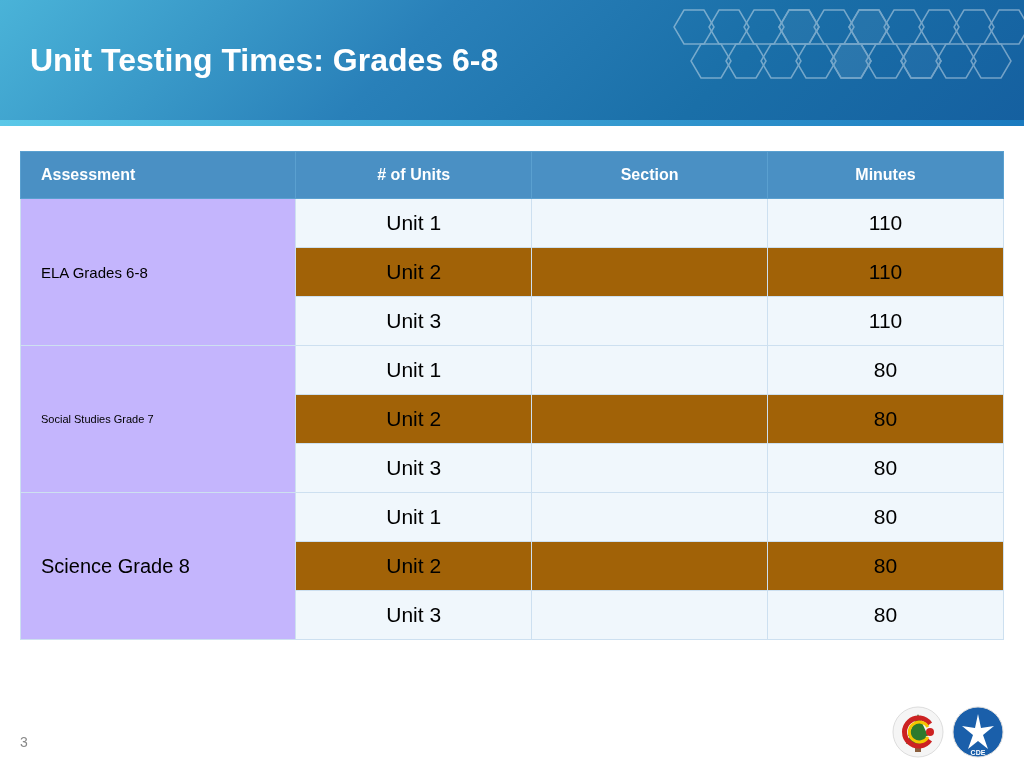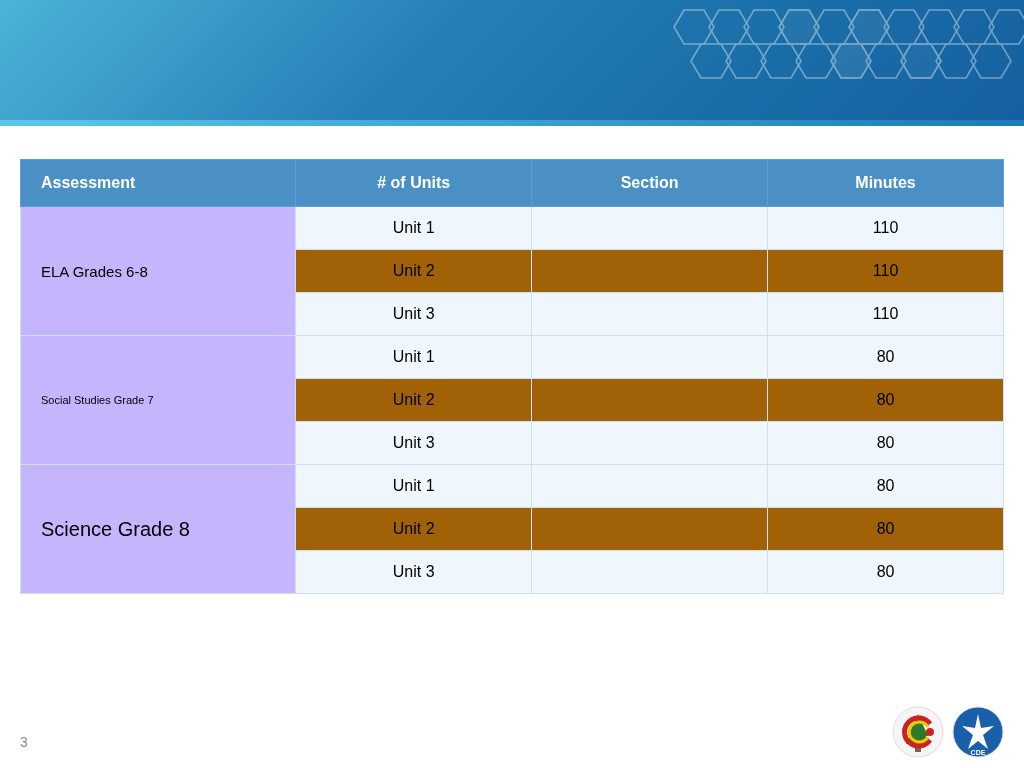--- a/index.html
+++ b/index.html
@@ -45,21 +45,21 @@
 
     
     .separator {
       width: 100%;
       height: 6px;
       background: linear-gradient(to right, #5bc8e8, #1a7abf);
     }
 
     
     .main-content {
-      padding: 28px 20px 20px 20px;
+      padding: 20px 20px 20px 20px;
     }
 
     
     .data-table {
       width: 100%;
       border-collapse: collapse;
       margin-top: 5px;
     }
 
     .data-table th {
@@ -67,21 +67,21 @@
       color: #fff;
       font-weight: 700;
       font-size: 16px;
       padding: 14px 10px;
       text-align: center;
       border: 1px solid #5aa0d0;
     }
 
     .data-table td {
       padding: 12px 16px;
-      font-size: 16px;
+      font-size: 21px;
       border: 1px solid #cde0f0;
       text-align: center;
     }
 
     .td-assessment {
       text-align: left !important;
       font-weight: 400;
       background-color: #c4b5fd;
     }
 
@@ -121,20 +121,21 @@
 
     .logo-cde {
       width: 52px;
       height: 52px;
     }
   </style>
 </head>
 <body>
 
 <div class="header">
+  <h1 class="header-title">Unit Testing Times: Grades 6-8</h1>
 
   <svg class="hex-pattern" viewBox="0 0 380 120" xmlns="http://www.w3.org/2000/svg">
 
     <polygon points="40,10 60,10 70,27 60,44 40,44 30,27" fill="none" stroke="white" stroke-width="1.5"></polygon>
     <polygon points="75,10 95,10 105,27 95,44 75,44 65,27" fill="none" stroke="white" stroke-width="1.5"></polygon>
     <polygon points="110,10 130,10 140,27 130,44 110,44 100,27" fill="none" stroke="white" stroke-width="1.5"></polygon>
     <polygon points="145,10 165,10 175,27 165,44 145,44 135,27" fill="none" stroke="white" stroke-width="1.5"></polygon>
     <polygon points="180,10 200,10 210,27 200,44 180,44 170,27" fill="none" stroke="white" stroke-width="1.5"></polygon>
     <polygon points="215,10 235,10 245,27 235,44 215,44 205,27" fill="none" stroke="white" stroke-width="1.5"></polygon>
     <polygon points="250,10 270,10 280,27 270,44 250,44 240,27" fill="none" stroke="white" stroke-width="1.5"></polygon>

